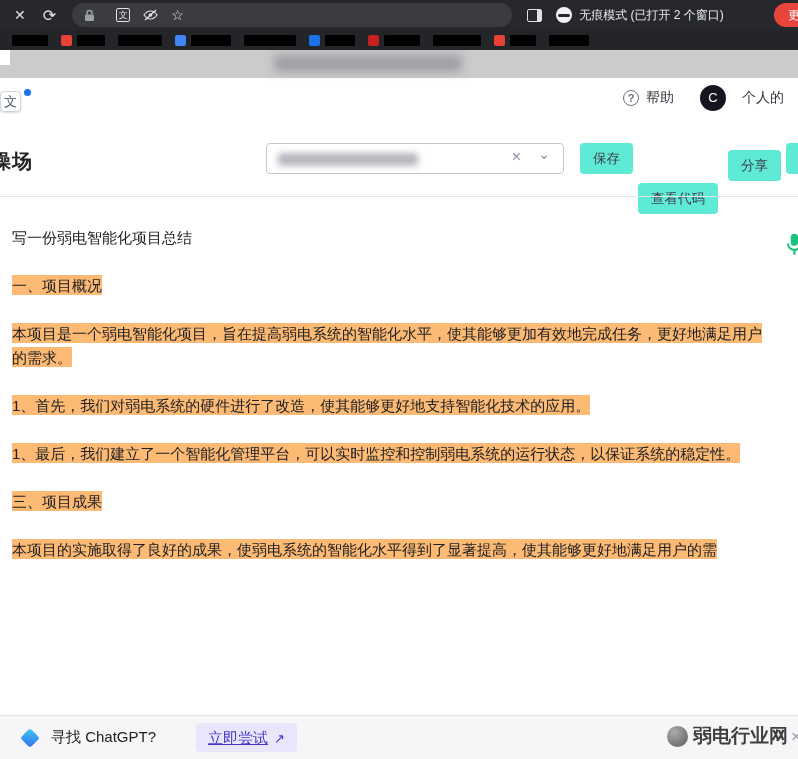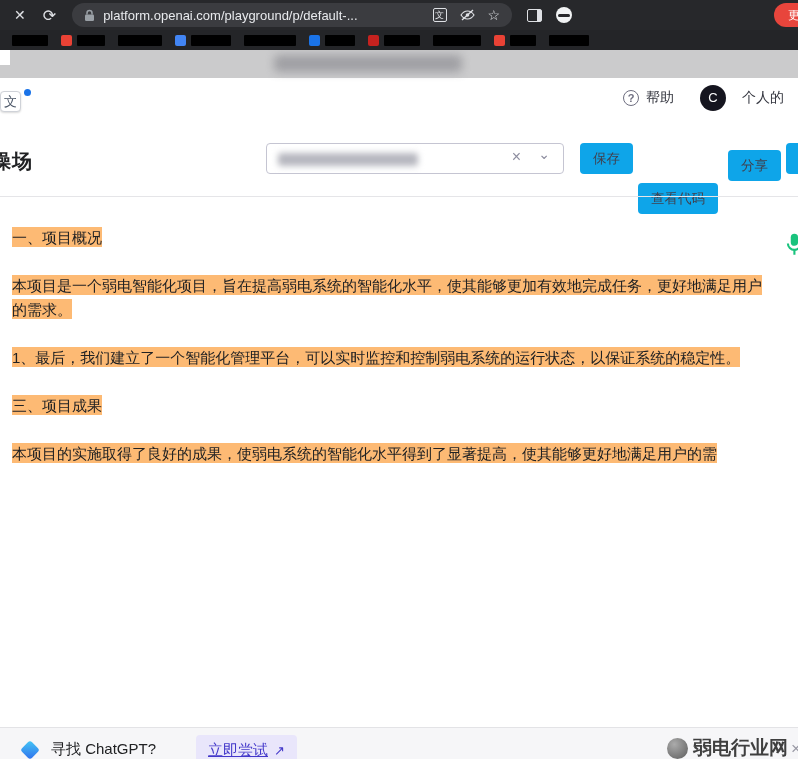--- a/index.html
+++ b/index.html
@@ -65,41 +65,41 @@
 
   .toolbar-row { position:absolute; left:0; top:64px; width:100%; height:34px; }
   .page-title { position:absolute; left:-9px; top:6px; font-size:20px; font-weight:bold;
     color:#202123; letter-spacing:1px; white-space:nowrap; }
   .preset { position:absolute; left:266px; top:1px; width:298px; height:31px;
     border:1px solid #c5c5d2; border-radius:4px; background:#fff; cursor:pointer; }
   .preset-blur { position:absolute; left:11px; top:9px; width:140px; height:13px;
     background:#b6b7bf; filter:blur(3px); border-radius:3px; }
   .preset-x { position:absolute; right:42px; top:4px; color:#8e8ea0; font-size:16px; }
   .preset-chev { position:absolute; right:13px; top:2px; color:#8e8ea0; font-size:14px; }
-  .btn { position:absolute; top:1px; height:31px; background:#0ea5e9; border:none; border-radius:4px;
+  .btn { position:absolute; top:1px; height:31px; background:#5eead4; border:none; border-radius:4px;
     font-family:"Liberation Sans",sans-serif; font-size:13.5px; color:#40414f; padding:0 13px;
     line-height:31px; cursor:pointer; white-space:nowrap; }
   .btn-save  { left:580px; }
   .btn-code  { left:638px;margin-top:40px; }
   .btn-share { left:728px;margin-top:7px; }
   .btn-more  { left:786px; width:44px; }
 
   .divider { position:absolute; left:0; top:118px; width:100%; height:1px; background:#e5e5e8; }
 
   
   .editor { position:absolute; left:0; top:119px; width:100%; height:518px;
     padding:28px 34px 0 12px; overflow:hidden; cursor:text; }
   .para { margin:0 0 24px 0; font-size:15px; line-height:24px; color:#202123; }
   .para .txt { padding:1.5px 0; -webkit-box-decoration-break:clone; box-decoration-break:clone; }
   .para.hl .txt { background:#fdba74; }
 
   .mic-btn { position:absolute; top:154px; right:-6px; cursor:pointer; }
 
   
-  .footer { position:absolute; left:0; bottom:0; width:100%; height:32px;
+  .footer { position:absolute; left:0; bottom:0; width:100%; height:44px;
     background:#f6f6f8; border-top:1px solid #e3e3e6; z-index:20; }
   .gem { position:absolute; left:23px; top:15px; width:14px; height:14px;
     background:linear-gradient(135deg,#45c8f5 0%,#2f6fed 100%); transform:rotate(45deg); border-radius:3px; }
   .footer-q { position:absolute; left:51px; top:12px; font-size:15px; color:#202123; }
   .cta { position:absolute; left:196px; top:7px; height:29px; line-height:29px; padding:0 12px;
     background:#e9e6fb; border-radius:4px; color:#4338ca; font-size:15px; cursor:pointer; white-space:nowrap; }
   .cta .cta-text { text-decoration:underline; }
   .cta .cta-arrow { margin-left:6px; font-size:13px; text-decoration:none; }
   .watermark { position:absolute; right:10px; top:7px; display:flex; align-items:center; gap:5px; }
   .wm-logo { width:21px; height:21px; border-radius:50%;
@@ -116,38 +116,38 @@
     <span class="nav-ic">✕</span>
     <span class="nav-ic reload">⟳</span>
 
     <div class="omnibox">
       <span class="lock-ic">
         <svg width="11" height="13" viewBox="0 0 11 13">
             <rect x="1" y="5.5" width="9" height="6.5" rx="1.2" fill="#9aa0a6"></rect>
             <path d="M3 5.5V4a2.5 2.5 0 0 1 5 0v1.5" stroke="#9aa0a6" stroke-width="1.5" fill="none"></path>
           </svg>
       </span>
-      <span class="url-text">platform.openai.com/playground/p/default-...</span>
       <span class="omni-ic">
           <span class="tr-box">文</span>
         </span>
       <span class="omni-ic">
         <svg width="15" height="12" viewBox="0 0 15 12">
             <path d="M1 6c1.8-2.7 4-4 6.5-4S12.2 3.3 14 6c-1.8 2.7-4 4-6.5 4S2.8 8.7 1 6z" fill="none" stroke="#dfe1e5" stroke-width="1.2"></path>
             <circle cx="7.5" cy="6" r="1.8" fill="#dfe1e5"></circle>
             <line x1="2" y1="11" x2="13" y2="1" stroke="#dfe1e5" stroke-width="1.3"></line>
           </svg>
       </span>
       <span class="omni-ic star">☆</span>
     </div>
 
     <span class="sidepanel-ic"></span>
 
     <div class="incog">
       <span class="incog-ic"></span>
+      <span class="incog-label">无痕模式 (已打开 2 个窗口)</span>
     </div>
 
     <span class="update-btn">更</span>
   </div>
 
   <div class="bookmarks">
     <span class="bm-group">
         <span class="bm-bar" style="width:36px"></span>
       </span>
     <span class="bm-group">
@@ -216,22 +216,24 @@
 
       <button class="btn btn-save">保存</button>
       <button class="btn btn-code">查看代码</button>
       <button class="btn btn-share">分享</button>
       <button class="btn btn-more"></button>
     </div>
 
     <div class="divider"></div>
 
     <div class="editor">
+      <div class="para"><span class="txt">写一份弱电智能化项目总结</span></div>
       <div class="para hl"><span class="txt">一、项目概况</span></div>
       <div class="para hl"><span class="txt">本项目是一个弱电智能化项目，旨在提高弱电系统的智能化水平，使其能够更加有效地完成任务，更好地满足用户的需求。</span></div>
+      <div class="para hl"><span class="txt">1、首先，我们对弱电系统的硬件进行了改造，使其能够更好地支持智能化技术的应用。</span></div>
       <div class="para hl"><span class="txt">1、最后，我们建立了一个智能化管理平台，可以实时监控和控制弱电系统的运行状态，以保证系统的稳定性。</span></div>
       <div class="para hl"><span class="txt">三、项目成果</span></div>
       <div class="para hl"><span class="txt">本项目的实施取得了良好的成果，使弱电系统的智能化水平得到了显著提高，使其能够更好地满足用户的需</span></div>
     </div>
 
     <span class="mic-btn">
       <svg width="20" height="26" viewBox="0 0 24 32">
         <rect x="8" y="2" width="9" height="15" rx="4.5" fill="#19c37d"></rect>
         <path d="M4.5 14 a8 8 0 0 0 16 0" fill="none" stroke="#19c37d" stroke-width="2.6"></path>
         <line x1="12.5" y1="22.5" x2="12.5" y2="28" stroke="#19c37d" stroke-width="2.6"></line>

